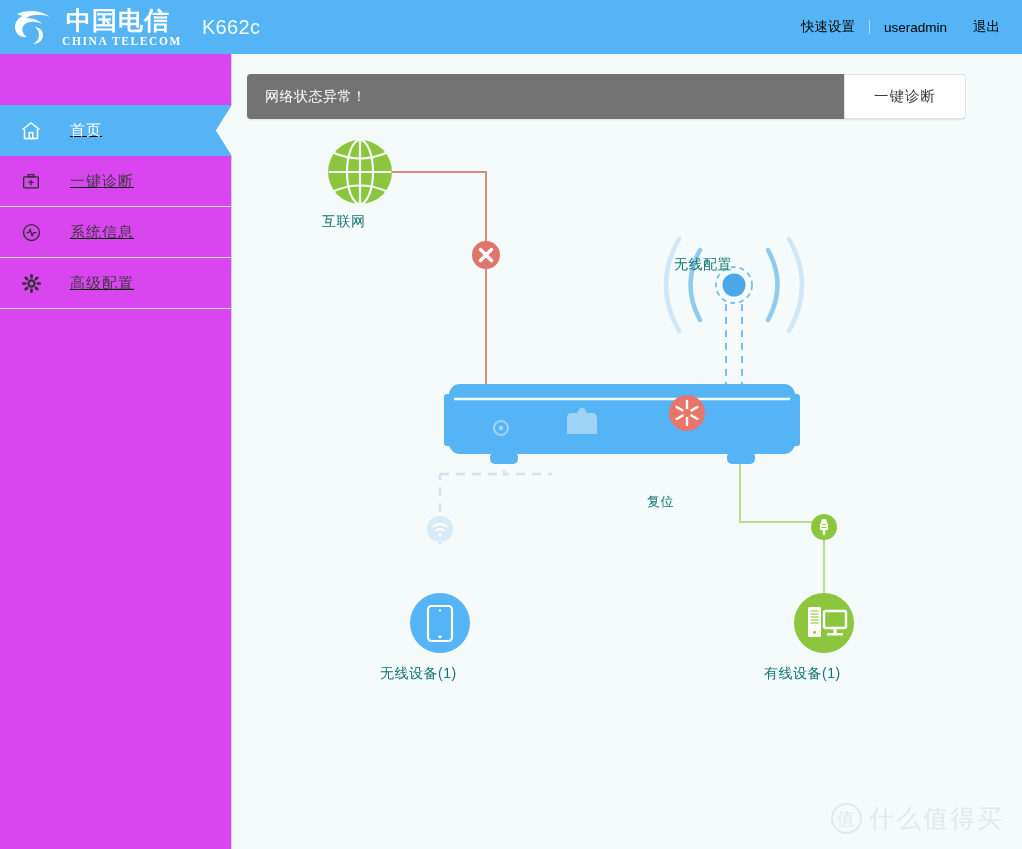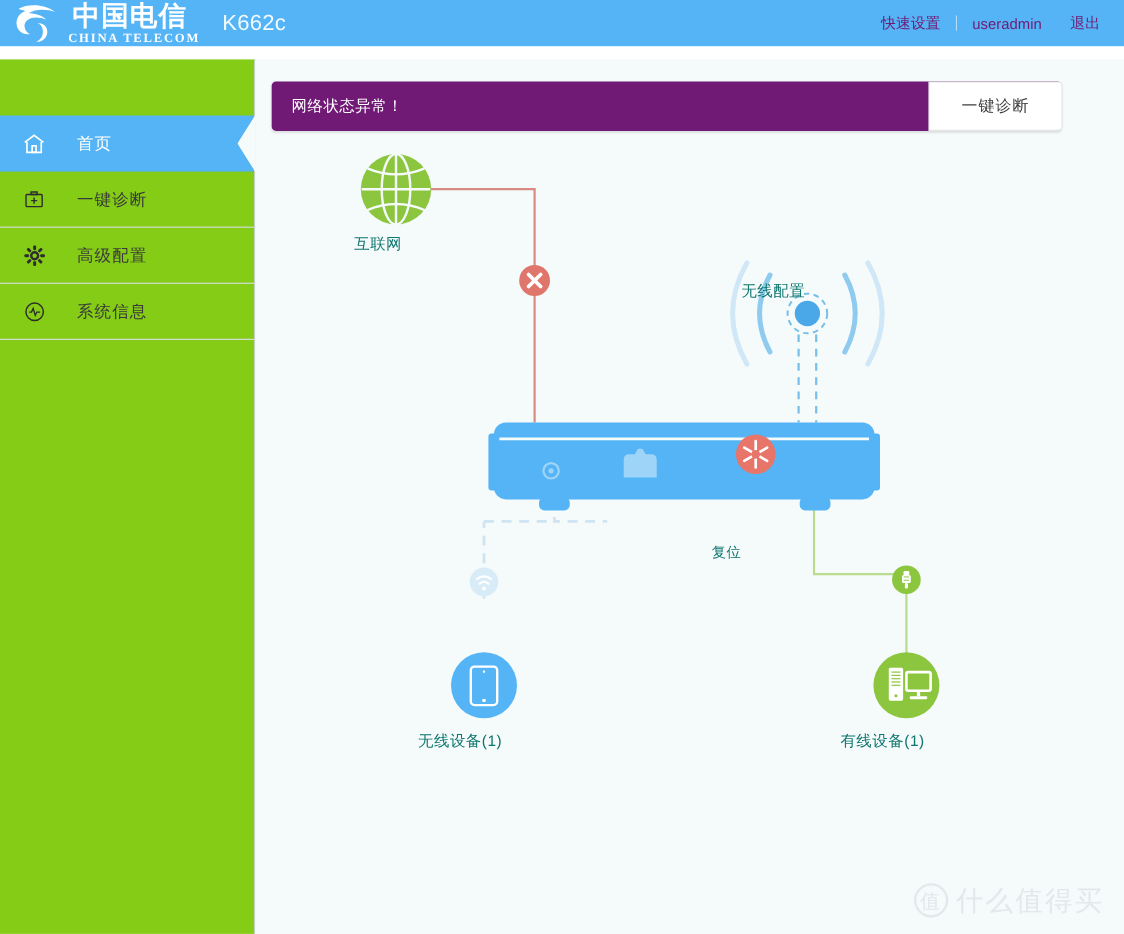--- a/index.html
+++ b/index.html
@@ -7,21 +7,21 @@
     width: 1022px; height: 849px;
     font-family: "Liberation Sans", "DejaVu Sans", sans-serif;
     background: #ffffff;
     overflow: hidden;
   }
   #app { position: relative; width: 1022px; height: 849px; }
 
   
   .header {
     position: absolute; left: 0; top: 0;
-    width: 1022px; height: 42px;
+    width: 1022px; height: 54px;
     background: #54b4f5;
     display: flex; align-items: center;
   }
   .brand { display: flex; align-items: center; padding-left: 12px; }
   .brand-logo { width: 46px; height: 40px; flex: 0 0 auto; }
   .brand-cn {
     color: #ffffff; font-size: 25px; font-weight: bold;
     letter-spacing: 1px; margin-left: 4px; line-height: 1;
     font-family: "DejaVu Sans", sans-serif;
   }
@@ -30,33 +30,34 @@
     color: #ffffff; font-size: 11.5px; font-weight: bold;
     letter-spacing: 1.6px; margin-top: 2px; text-align: center;
     font-family: Liberation Serif, serif;
   }
   .model {
     color: #f2fafe; font-size: 20px; margin-left: 20px;
     font-family: "Liberation Sans", sans-serif; letter-spacing: .3px; text-align: right;
   }
   .header-right {
     margin-left: auto; display: flex; align-items: center;
-    padding-right: 22px; color: #701a75; font-size: 13.5px;
+    padding-right: 22px; color: #000000; font-size: 13.5px;
   }
   .hr-item { padding: 0 0; cursor: pointer; }
   .hr-sep { width: 1px; height: 14px; background: #b4ddf9; margin: 0 14px; }
   .hr-user { margin-right: 26px; }
 
   
   .sidebar {
     position: absolute; left: 0; top: 54px;
     width: 232px; height: 795px;
-    background: #84cc16;
+    background: #d946ef;
     border-right: 1px solid #c9d2d8;
     padding-top: 51px;
+    text-decoration: underline;
   }
   .nav-item {
     position: relative;
     height: 51px; display: flex; align-items: center;
     padding-left: 14px; cursor: pointer;
     border-bottom: 1px solid #d7dee3;
     color: #3a3a3a; font-size: 15px;
   }
   .nav-item .ico {
     width: 34px; height: 30px; display: flex;
@@ -74,21 +75,21 @@
 
   
   .main {
     position: absolute; left: 232px; top: 54px;
     width: 790px; height: 795px;
     background: #f5fafb;
   }
   .alert {
     position: absolute; left: 15px; top: 20px;
     width: 718px; height: 45px;
-    background: #701a75;
+    background: #737373;
     border-radius: 4px;
     display: flex; align-items: center;
     box-shadow: 0 1px 2px rgba(0,0,0,.10);
   }
   .alert-text {
     color: #ffffff; font-size: 14px; padding-left: 18px; letter-spacing: .5px;
   }
   .alert-btn {
     margin-left: auto; margin-right: -1px;
     width: 122px; height: 45px;
@@ -168,20 +169,30 @@
 
     <div class="nav-item">
       <span class="ico">
         <svg width="22" height="22" viewBox="0 0 24 24" fill="none" stroke="#2d2d2d" stroke-width="1.4">
           <path d="M9 5 H15 V7.5 H9 Z"></path>
           <rect x="4" y="7.5" width="16" height="12" rx="1"></rect>
           <path d="M12 10.5 V16.5 M9 13.5 H15"></path>
         </svg>
       </span>
       <span class="lbl">一键诊断</span>
+    </div>
+
+    <div class="nav-item">
+      <span class="ico">
+        <svg width="23" height="23" viewBox="0 0 24 24" fill="none" stroke="#2d2d2d" stroke-width="1.4">
+          <circle cx="12" cy="12" r="8.3"></circle>
+          <path d="M6.8 12.2 H9 L10.6 8.8 L12.6 15.4 L14.1 12.2 H17.2" stroke-width="1.3"></path>
+        </svg>
+      </span>
+      <span class="lbl">系统信息</span>
     </div>
 
     <div class="nav-item">
       <span class="ico">
         <svg width="23" height="23" viewBox="0 0 24 24" fill="#2d2d2d">
           <path d="M12 7.6 A4.4 4.4 0 1 0 12 16.4 A4.4 4.4 0 1 0 12 7.6 Z
                    M12 9.9 A2.1 2.1 0 1 1 12 14.1 A2.1 2.1 0 1 1 12 9.9 Z"></path>
           <g>
             <rect x="10.6" y="2.2" width="2.8" height="4.6" rx="1.1"></rect>
             <rect x="10.6" y="17.2" width="2.8" height="4.6" rx="1.1"></rect>
@@ -189,30 +200,20 @@
             <rect x="17.2" y="10.6" width="4.6" height="2.8" rx="1.1"></rect>
             <rect x="10.6" y="2.2" width="2.8" height="4.6" rx="1.1" transform="rotate(45 12 12)"></rect>
             <rect x="10.6" y="17.2" width="2.8" height="4.6" rx="1.1" transform="rotate(45 12 12)"></rect>
             <rect x="2.2" y="10.6" width="4.6" height="2.8" rx="1.1" transform="rotate(45 12 12)"></rect>
             <rect x="17.2" y="10.6" width="4.6" height="2.8" rx="1.1" transform="rotate(45 12 12)"></rect>
           </g>
         </svg>
       </span>
       <span class="lbl">高级配置</span>
     </div>
-
-    <div class="nav-item">
-      <span class="ico">
-        <svg width="23" height="23" viewBox="0 0 24 24" fill="none" stroke="#2d2d2d" stroke-width="1.4">
-          <circle cx="12" cy="12" r="8.3"></circle>
-          <path d="M6.8 12.2 H9 L10.6 8.8 L12.6 15.4 L14.1 12.2 H17.2" stroke-width="1.3"></path>
-        </svg>
-      </span>
-      <span class="lbl">系统信息</span>
-    </div>
   </div>
 
   <div class="main">
 
     <div class="alert">
       <div class="alert-text">网络状态异常！</div>
       <div class="alert-btn">一键诊断</div>
     </div>
 
     <svg class="topology" viewBox="0 0 790 795">

